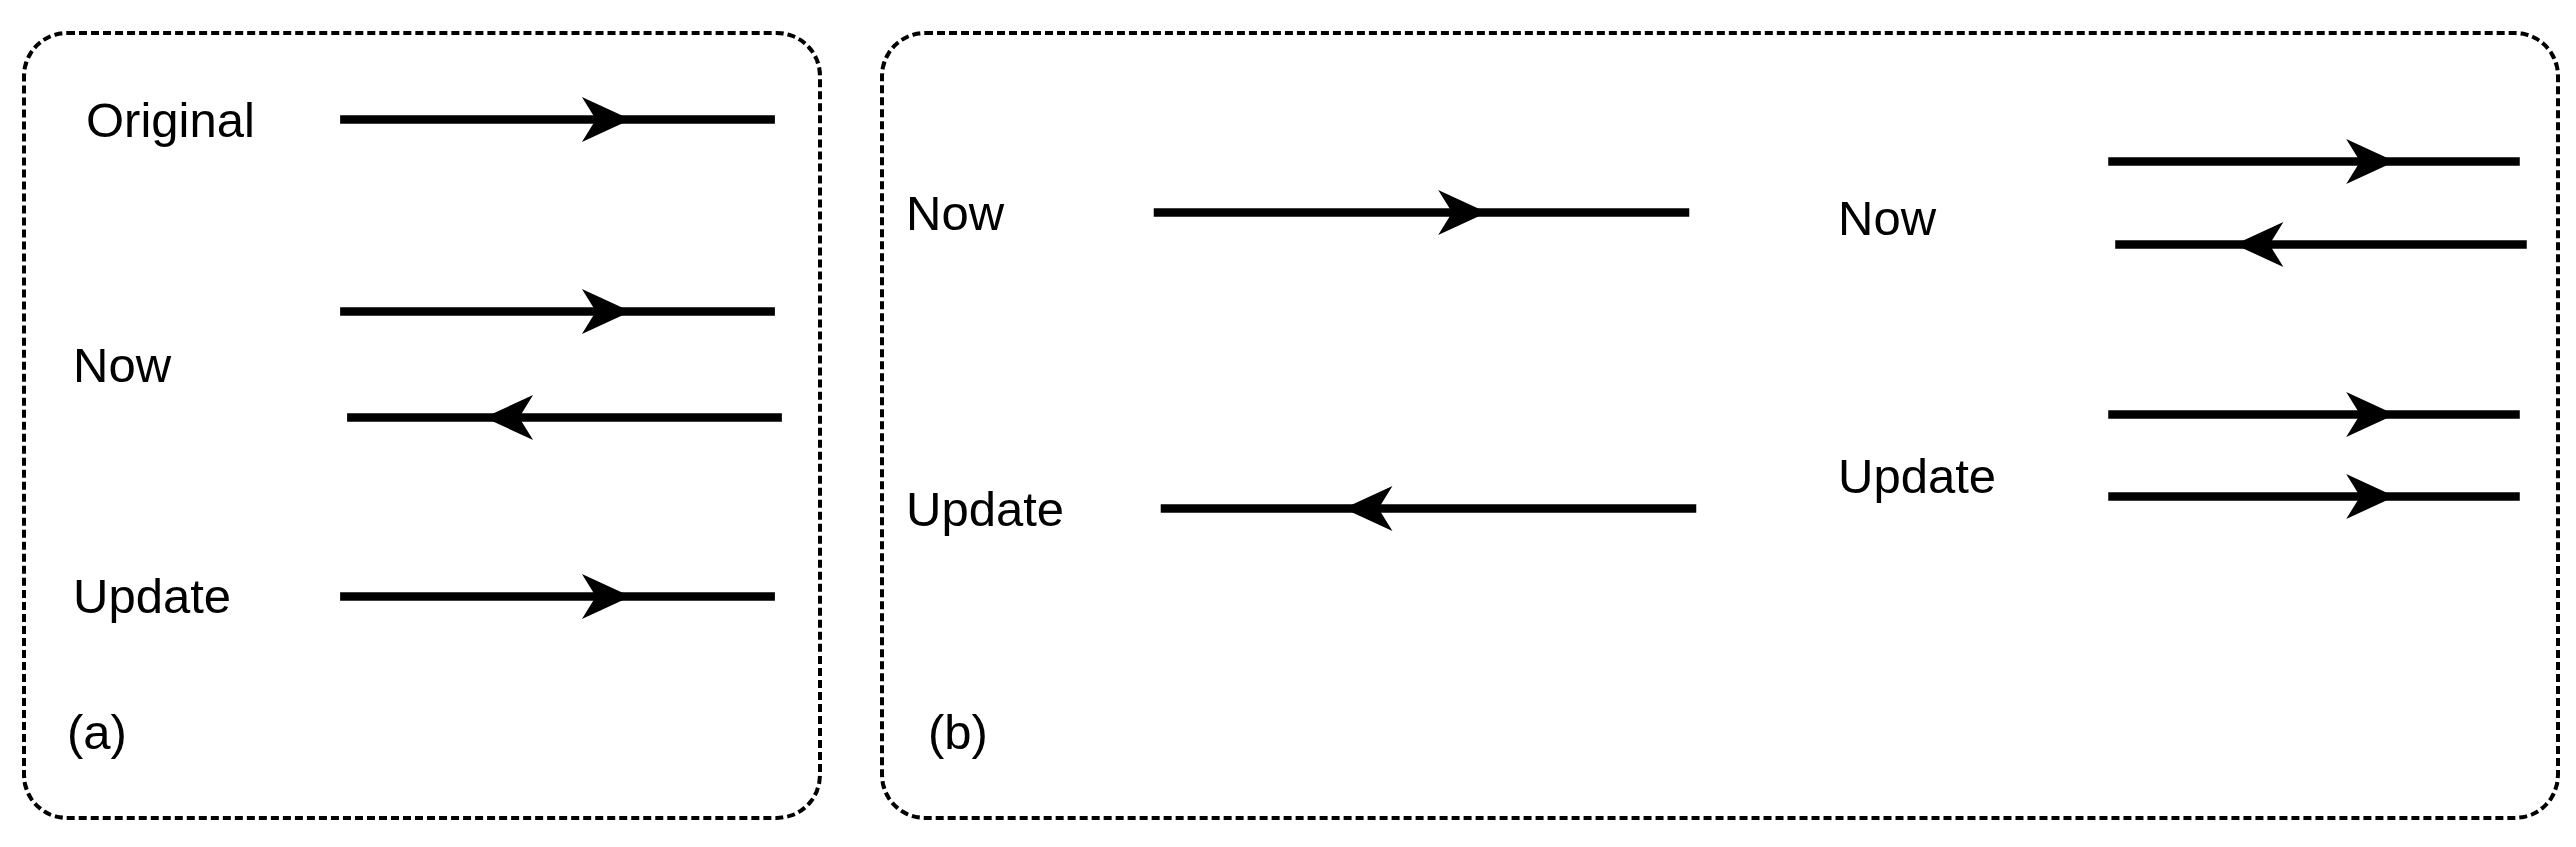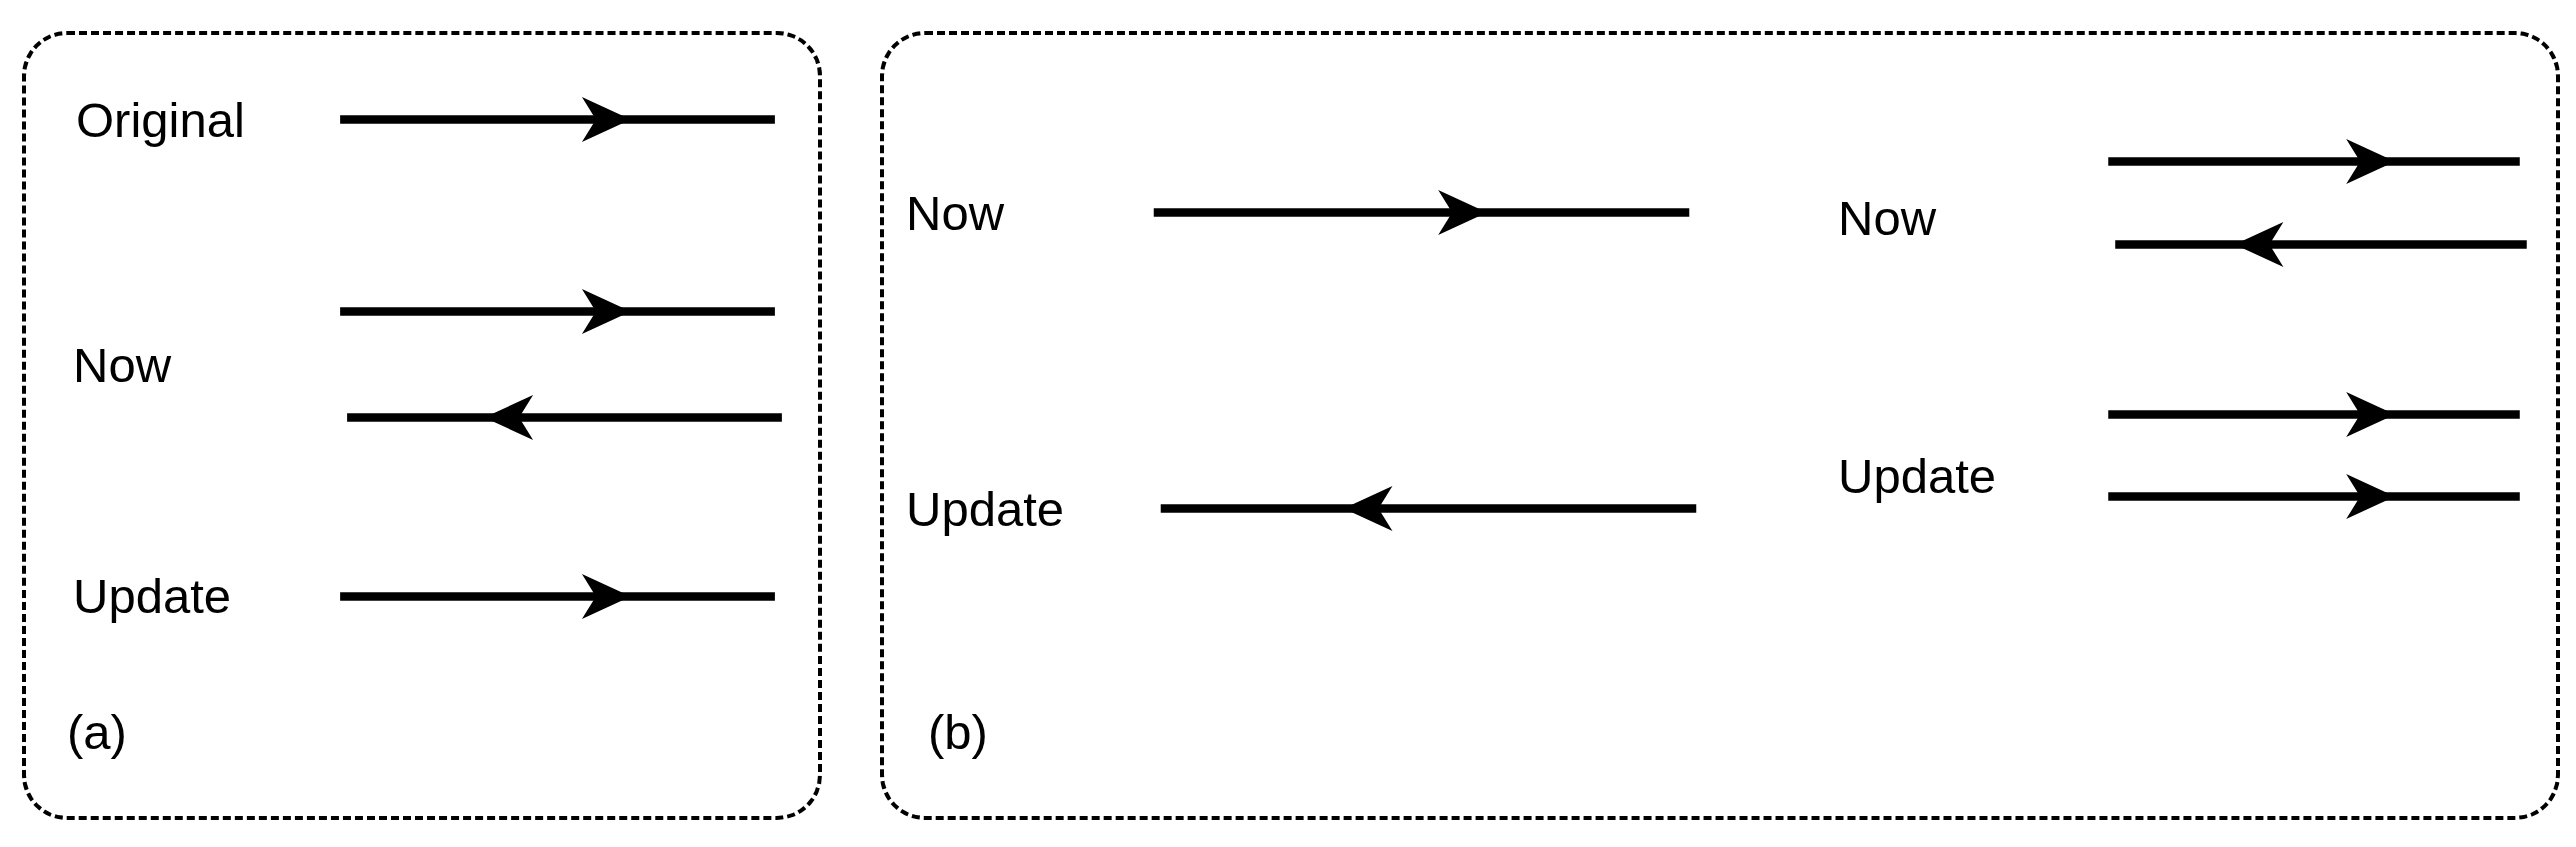--- a/index.html
+++ b/index.html
@@ -66,21 +66,21 @@
     stroke: none;
   }
 </style>
 </head>
 <body>
 
 <div id="canvas">
 
   <div class="panel" id="panel-a"></div>
 
-  <div class="row-label" style="left:76px; top:120px;">Original</div>
+  <div class="row-label" style="left:86px; top:120px;">Original</div>
   <svg class="arrow-svg" style="left:338px; top:104px; width:446px; height:31px;" viewBox="0 0 570 40">
     <line class="arrow-line" x1="0" y1="20" x2="561" y2="20"></line>
     <polygon class="arrow-head" points="375,20 312,-9 330,20 312,49"></polygon>
   </svg>
 
   <div class="row-label" style="left:73px; top:365px;">Now</div>
   <svg class="arrow-svg" style="left:338px; top:296px; width:446px; height:31px;" viewBox="0 0 570 40">
     <line class="arrow-line" x1="0" y1="20" x2="561" y2="20"></line>
     <polygon class="arrow-head" points="375,20 312,-9 330,20 312,49"></polygon>
   </svg>

